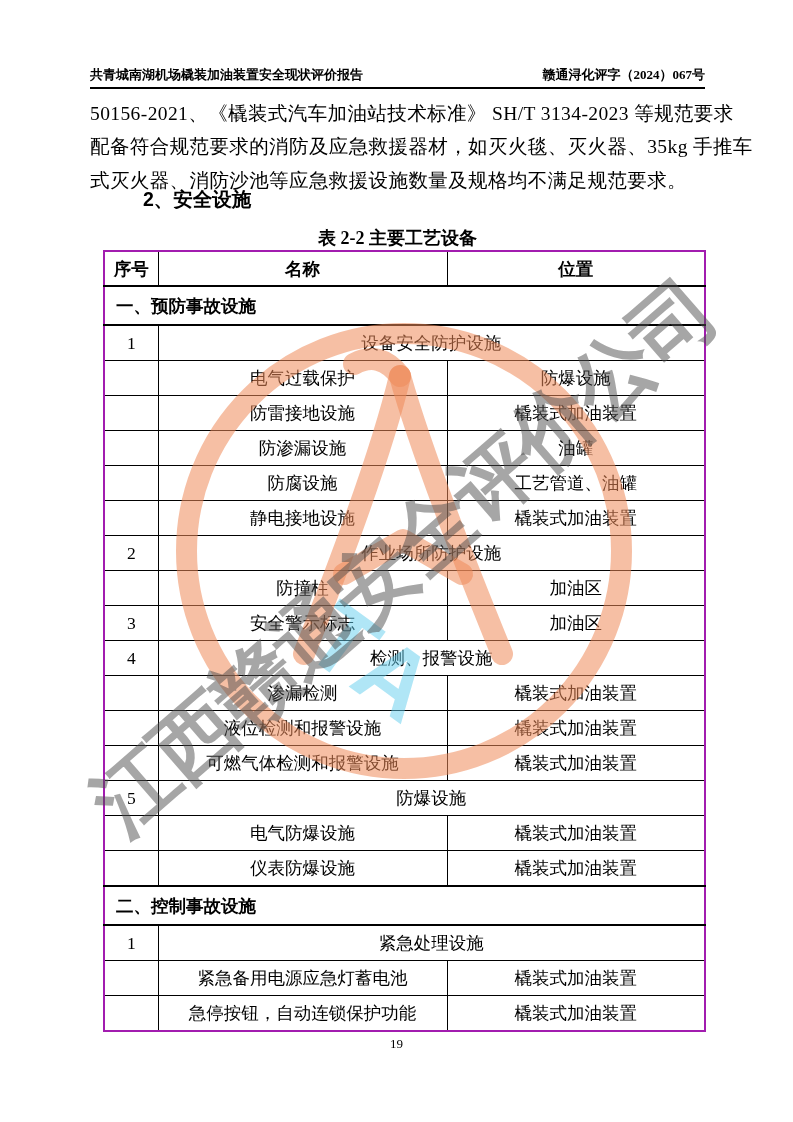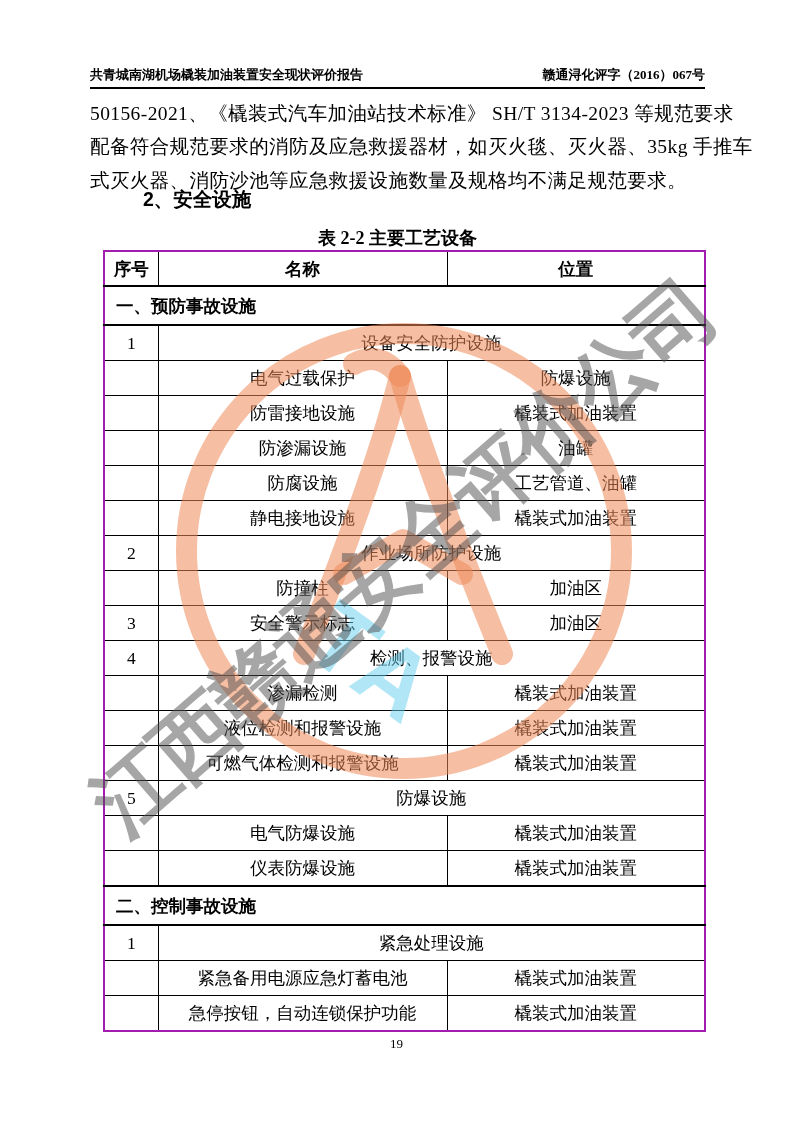--- a/index.html
+++ b/index.html
@@ -91,21 +91,21 @@
     transform:rotate(-41deg);
   }
 </style>
 </head>
 <body>
 
 <div class="page">
 
   <div class="runhead">
     <span class="left">共青城南湖机场橇装加油装置安全现状评价报告</span>
-    <span class="right">赣通浔化评字（2016）067号</span>
+    <span class="right">赣通浔化评字（2024）067号</span>
   </div>
   <div class="headrule"></div>
 
   <div class="para">
     <div class="pline">50156-2021、《橇装式汽车加油站技术标准》 SH/T 3134-2023 等规范要求</div>
     <div class="pline">配备符合规范要求的消防及应急救援器材，如灭火毯、灭火器、35kg 手推车</div>
     <div class="pline">式灭火器、消防沙池等应急救援设施数量及规格均不满足规范要求。</div>
   </div>
 
   <div class="sec-heading">2、安全设施</div>

